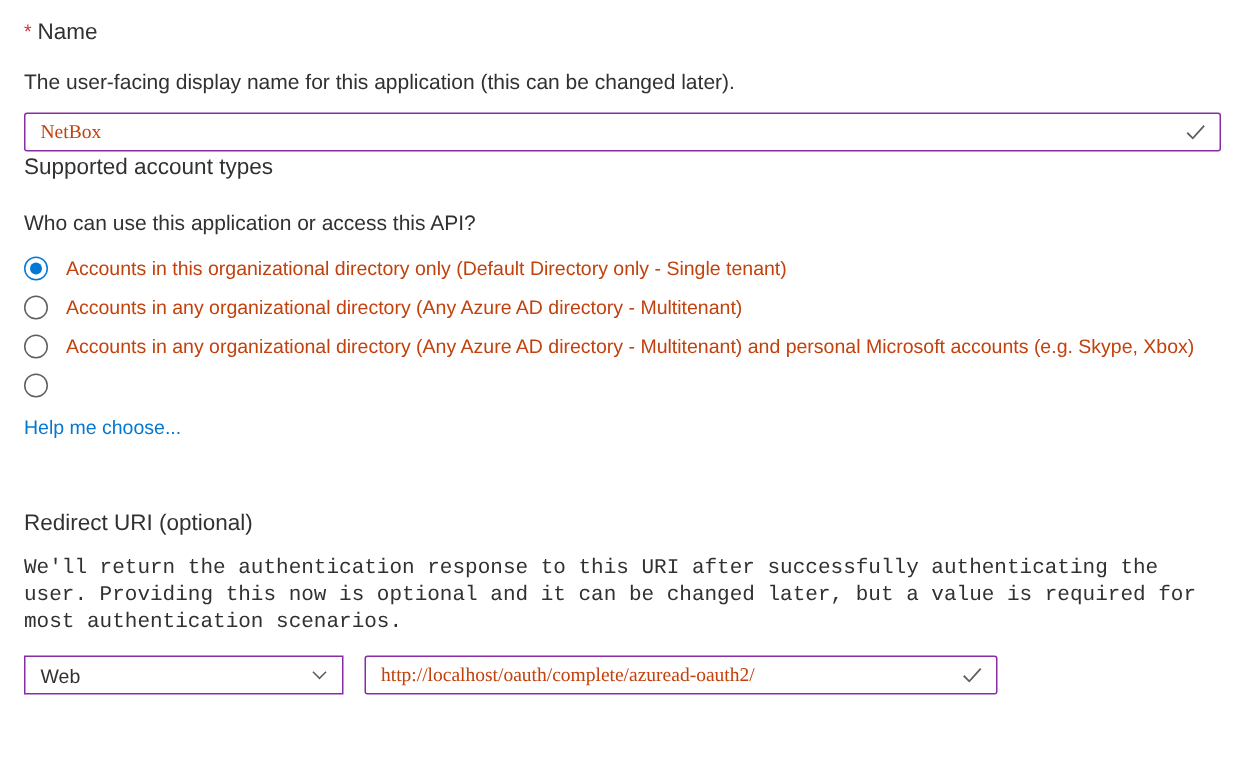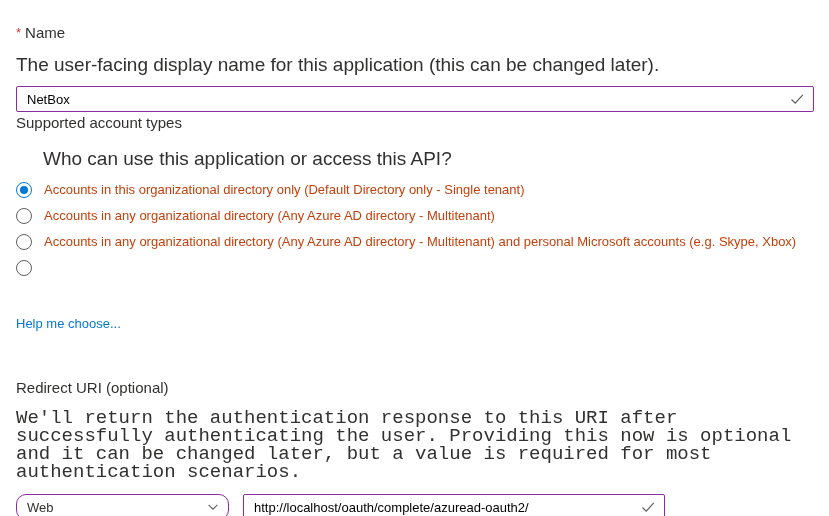--- a/index.html
+++ b/index.html
@@ -17,54 +17,54 @@
     font-weight: 400;
     color: #323130;
   }
   .required-marker {
     color: #d13438;
     font-size: 13px;
     margin-right: 4px;
     vertical-align: 1px;
   }
   .desc-text {
-    font-size: 19px;
+    font-size: 14px;
     line-height: 18px;
     color: #323130;
   }
   
-  #name-title { margin-top: 12px; }
+  #name-title { margin-top: 0; }
   #name-desc { margin-top: 13px; }
   .text-input {
     margin-top: 12px;
     height: 26px;
     border: 1px solid #8a2da5;
     border-radius: 2px;
     background: #ffffff;
     display: flex;
     align-items: center;
     padding: 0 8px 0 10px;
   }
   #name-input-wrap { width: 798px; }
   .text-input .value {
     flex: 1;
     font-size: 13px;
-    color: #000000;
+    color: #c2410c;
     white-space: nowrap;
     overflow: hidden;
     border: none;
     outline: none;
     background: transparent;
-    font-family: Liberation Sans, sans-serif;
+    font-family: Liberation Serif, serif;
     height: 100%;
   }
   .check-icon { flex: none; width: 16px; height: 16px; margin-left: 6px; }
   
   #account-title { }
-  #account-question { margin-top: 17px; margin-left: 27px; }
+  #account-question { margin-top: 17px; }
   .radio-group { margin-top: 9px; }
   .radio-row {
     display: flex;
     align-items: center;
     height: 26px;
     cursor: pointer;
   }
   .radio-circle {
     width: 16px;
     height: 16px;
@@ -81,40 +81,40 @@
     position: absolute;
     left: 3px; top: 3px;
     width: 8px; height: 8px;
     border-radius: 50%;
     background: #0078d4;
   }
   .radio-label { font-size: 13px; line-height: 18px; color: #c2410c; }
   
   #help-link {
     display: inline-block;
-    margin-top: 34px;
+    margin-top: 6px;
     font-size: 13px;
     line-height: 18px;
     color: #0078d4;
     text-decoration: none;
     cursor: pointer;
   }
   
   #redirect-title { margin-top: 44px; }
   #redirect-desc { margin-top: 11px; max-width: 800px; font-family: Liberation Mono, monospace; }
   .controls-row {
     margin-top: 13px;
     display: flex;
     align-items: center;
   }
   .select-box {
     width: 213px;
     height: 26px;
     border: 1px solid #8a2da5;
-    border-radius: 10px;
+    border-radius: 0;
     display: flex;
     align-items: center;
     padding: 0 8px 0 10px;
     margin-right: 14px;
     cursor: pointer;
     background: #ffffff;
   }
   .select-box .value { flex: 1; font-size: 13px; color: #323130; }
   .chevron-icon { flex: none; width: 14px; height: 14px; }
   #uri-input-wrap { width: 422px; margin-top: 0; align-items: center; }

